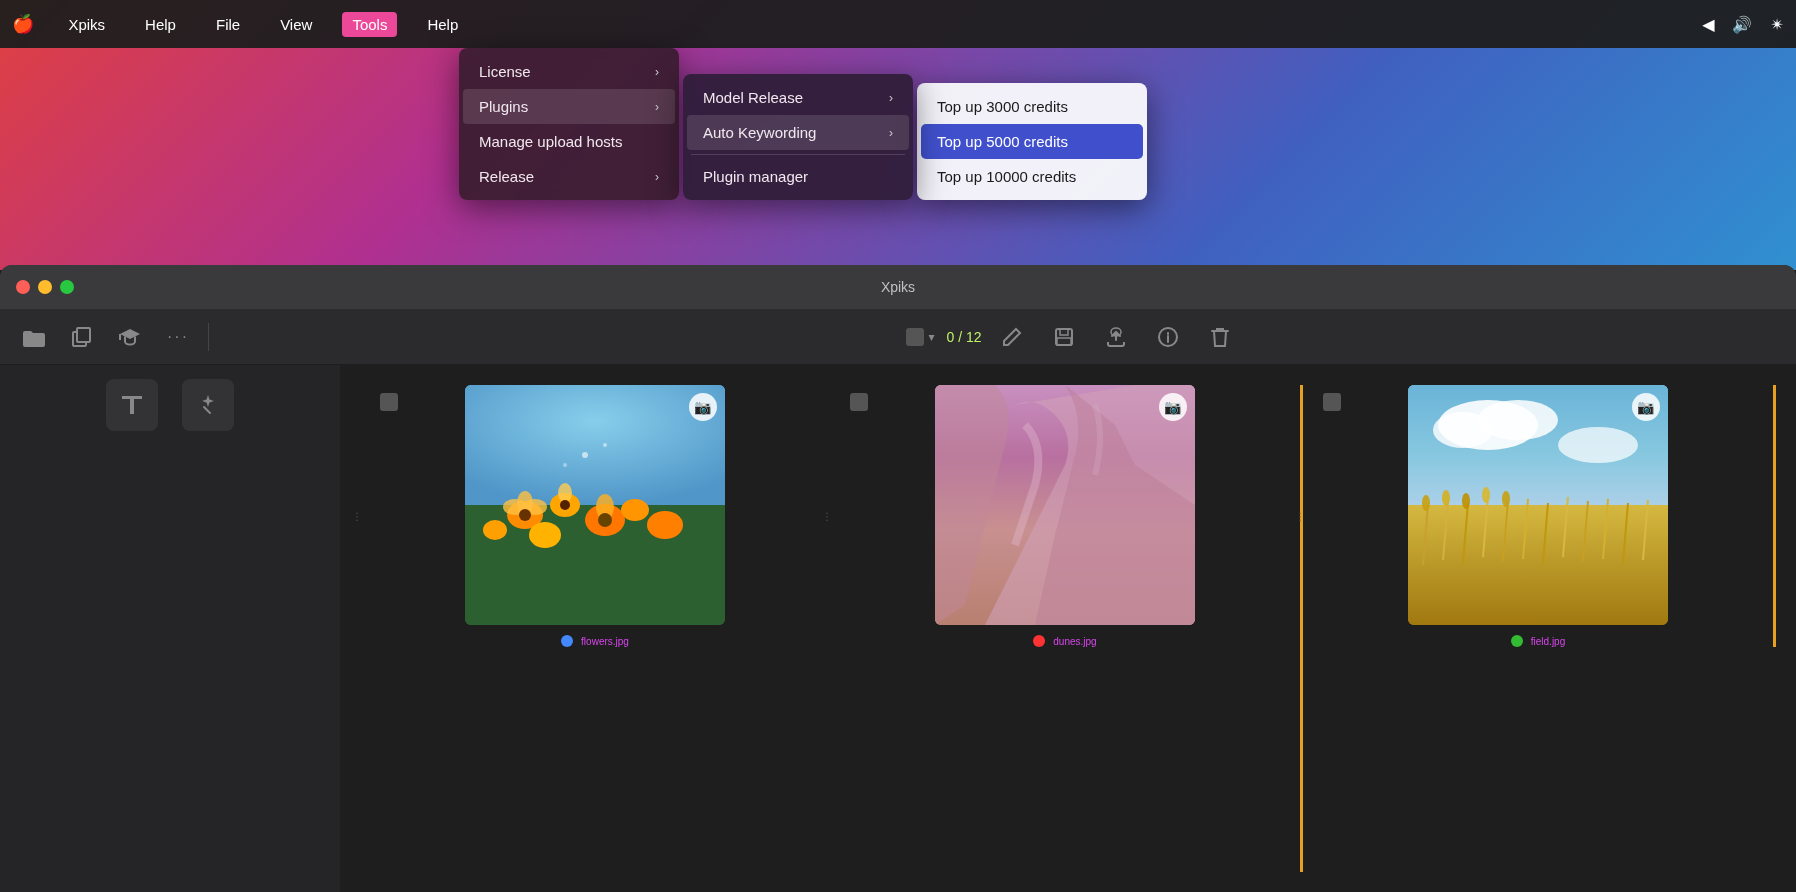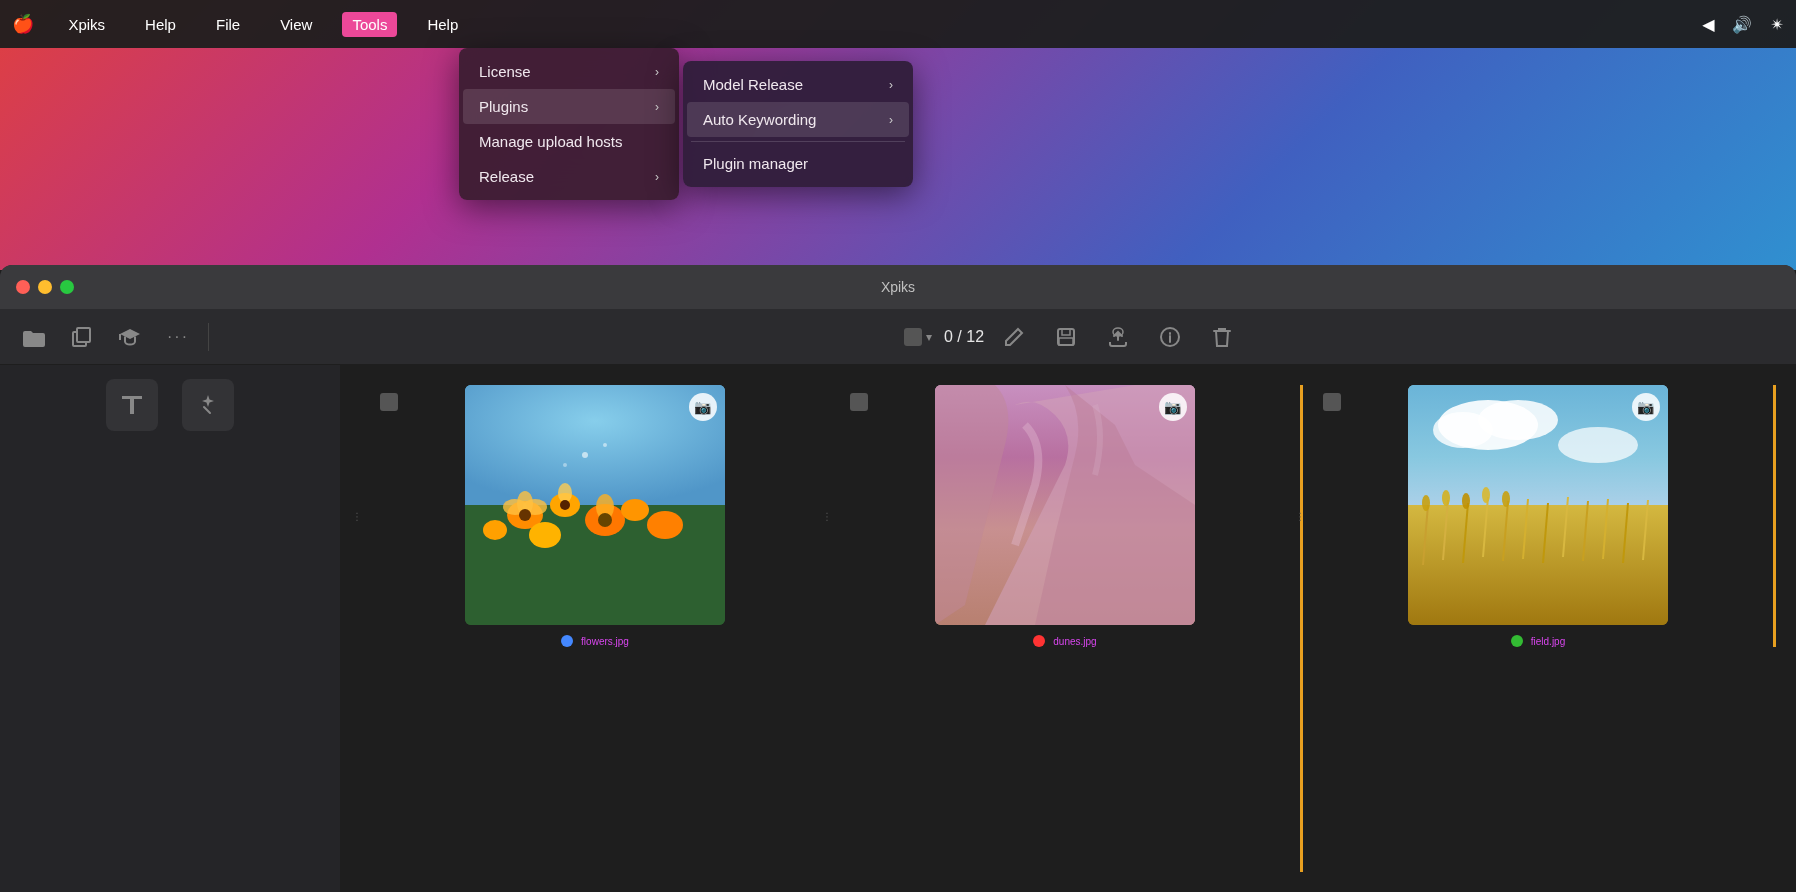--- a/index.html
+++ b/index.html
@@ -224,22 +224,22 @@
       width: 18px;
       height: 18px;
       background: #555;
       border-radius: 3px;
     }
     .toolbar-dropdown-arrow {
       color: #888;
       font-size: 12px;
     }
     .toolbar-count {
-      font-size: 16px;
-      color: #e5e5e5;
+      font-size: 14px;
+      color: #bef264;
     }
     .toolbar-center-icons {
       display: flex;
       align-items: center;
       gap: 16px;
     }
 
     
     .content-area {
       display: flex;
@@ -418,21 +418,21 @@
       top: 48px;
       left: 415px;
       z-index: 200;
       display: flex;
       flex-direction: column;
       gap: 0;
     }
 
     .submenu-row {
       display: flex;
-      align-items: center;
+      align-items: flex-end;
       padding-left: 44px;
     }
   </style>
 </head>
 <body>
 
 <div class="bg-area"></div>
 
 <div class="menubar">
   <div class="menubar-left">
@@ -480,20 +480,31 @@
       <div class="dropdown-item highlighted">
         <span>Auto Keywording</span>
         <span class="chevron">›</span>
       </div>
       <div class="dropdown-separator"></div>
       <div class="dropdown-item">
         <span>Plugin manager</span>
       </div>
     </div>
 
+    <div class="autokey-submenu" style="margin-left:4px;">
+      <div class="dropdown-item">
+        <span>Top up 3000 credits</span>
+      </div>
+      <div class="dropdown-item selected">
+        <span>Top up 5000 credits</span>
+      </div>
+      <div class="dropdown-item">
+        <span>Top up 10000 credits</span>
+      </div>
+    </div>
   </div>
 </div>
 
 <div class="app-window">
 
   <div class="title-bar">
     <div class="traffic-lights">
       <div class="traffic-light tl-close"></div>
       <div class="traffic-light tl-min"></div>
       <div class="traffic-light tl-max"></div>

